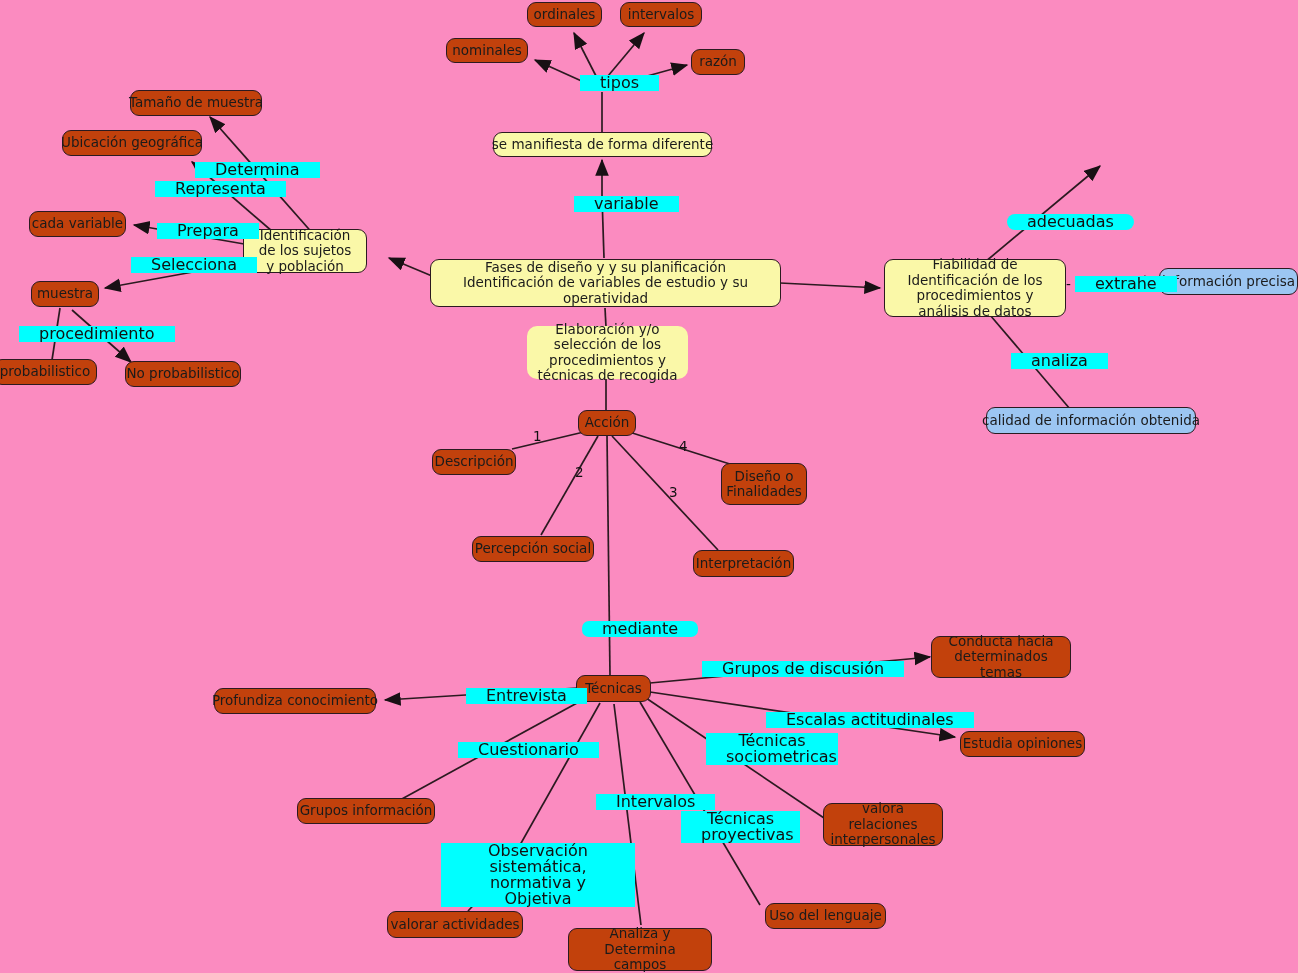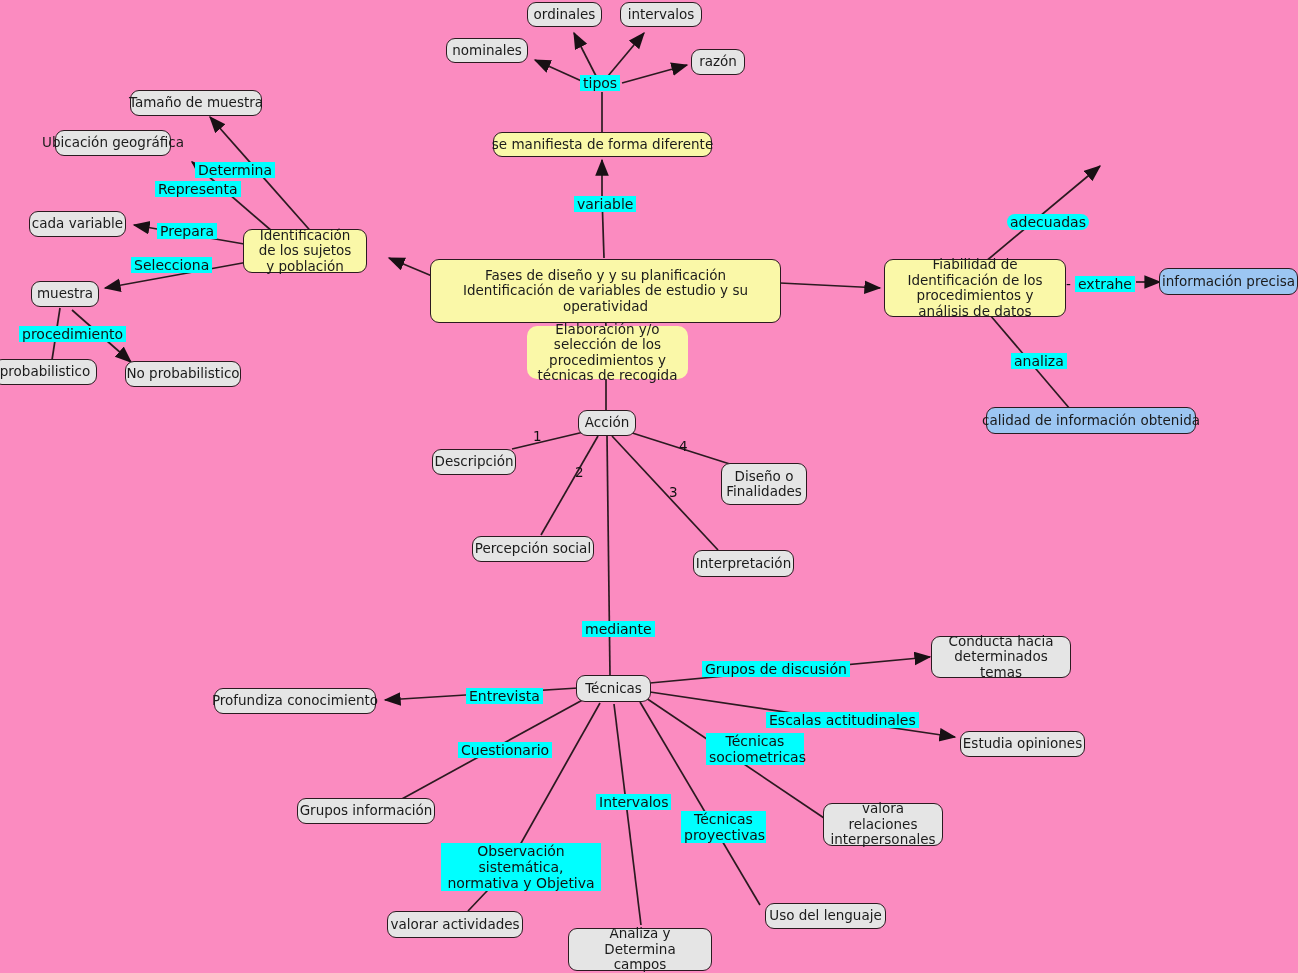--- a/index.html
+++ b/index.html
@@ -30,31 +30,31 @@
     color:#1b1b1b;
     font-size:13.5px;
     line-height:15.5px;
     padding:4px 9px;
     display:flex;
     align-items:center;
     justify-content:center;
     white-space:nowrap;
     z-index:3;
   }
-  .green {background:#e5e5e5;}
+  .green {background:#c2410c;}
   .yellow{background:#faf8a8;}
   .blue  {background:#9cc6f2;}
   .noborder{border:none;border-radius:10px;}
   .lbl{
     position:absolute;
     background:#00ffff;
     color:#111;
-    font-size:14px;
+    font-size:16px;
     line-height:16px;
-    padding:0 3px;
+    padding:0 20px;
     white-space:nowrap;
     text-align:center;
     z-index:4;
   }
   .plain{
     position:absolute;
     background:transparent;
     color:#111;
     font-size:13.5px;
     z-index:4;
@@ -132,29 +132,29 @@
   </svg>
 
   <div class="node green" style="left:527px;top:2px;width:75px;height:25px;">ordinales</div>
   <div class="node green" style="left:620px;top:2px;width:82px;height:25px;">intervalos</div>
   <div class="node green" style="left:446px;top:38px;width:82px;height:25px;">nominales</div>
   <div class="node green" style="left:691px;top:49px;width:54px;height:26px;">razón</div>
 
   <div class="node yellow" style="left:493px;top:132px;width:219px;height:25px;">se manifiesta de forma diferente</div>
 
   <div class="node green" style="left:130px;top:90px;width:132px;height:26px;">Tamaño de muestra</div>
-  <div class="node green" style="left:55px;top:130px;width:116px;height:26px;">Ubicación geográfica</div>
+  <div class="node green" style="left:62px;top:130px;width:140px;height:26px;">Ubicación geográfica</div>
   <div class="node green" style="left:29px;top:211px;width:97px;height:26px;">cada variable</div>
   <div class="node green" style="left:31px;top:281px;width:68px;height:26px;">muestra</div>
   <div class="node green" style="left:-7px;top:359px;width:104px;height:26px;">probabilistico</div>
   <div class="node green" style="left:125px;top:361px;width:116px;height:26px;">No probabilistico</div>
 
   <div class="node yellow multi" style="left:243px;top:229px;width:124px;height:44px;">Identificación de los sujetos y población</div>
 
-  <div class="node yellow multi" style="left:430px;top:259px;width:351px;height:64px;">Fases de diseño y y su planificación Identificación de variables de estudio y su operatividad</div>
+  <div class="node yellow multi" style="left:430px;top:259px;width:351px;height:48px;">Fases de diseño y y su planificación Identificación de variables de estudio y su operatividad</div>
 
   <div class="node yellow multi noborder" style="left:527px;top:326px;width:161px;height:53px;">Elaboración y/o selección de los procedimientos y técnicas de recogida</div>
 
   <div class="node yellow multi" style="left:884px;top:259px;width:182px;height:58px;">Fiabilidad de Identificación de los procedimientos y análisis de datos</div>
   <div class="node blue" style="left:1159px;top:268px;width:139px;height:27px;">información precisa</div>
   <div class="node blue" style="left:986px;top:407px;width:210px;height:27px;">calidad de información obtenida</div>
 
   <div class="node green" style="left:578px;top:410px;width:58px;height:26px;">Acción</div>
   <div class="node green" style="left:432px;top:449px;width:84px;height:26px;">Descripción</div>
   <div class="node green" style="left:472px;top:536px;width:122px;height:26px;">Percepción social</div>
@@ -178,21 +178,21 @@
   <div class="lbl" style="left:155px;top:181px;">Representa</div>
   <div class="lbl" style="left:157px;top:223px;">Prepara</div>
   <div class="lbl" style="left:131px;top:257px;">Selecciona</div>
   <div class="lbl" style="left:19px;top:326px;">procedimiento</div>
 
   <div class="lbl" style="left:1007px;top:214px;border-radius:8px;">adecuadas</div>
   <div class="lbl" style="left:1075px;top:276px;">extrahe</div>
   <div class="plain" style="left:1066px;top:276px;">-</div>
   <div class="lbl" style="left:1011px;top:353px;">analiza</div>
 
-  <div class="lbl" style="left:582px;top:621px;">mediante</div>
+  <div class="lbl" style="left:582px;top:621px;border-radius:7px;">mediante</div>
   <div class="lbl" style="left:466px;top:688px;">Entrevista</div>
   <div class="lbl" style="left:702px;top:661px;">Grupos de discusión</div>
   <div class="lbl" style="left:766px;top:712px;">Escalas actitudinales</div>
   <div class="lbl multi" style="left:706px;top:733px;width:92px;">Técnicas sociometricas</div>
   <div class="lbl" style="left:458px;top:742px;">Cuestionario</div>
   <div class="lbl" style="left:596px;top:794px;">Intervalos</div>
   <div class="lbl multi" style="left:681px;top:811px;width:79px;">Técnicas proyectivas</div>
   <div class="lbl multi" style="left:441px;top:843px;width:154px;">Observación sistemática, normativa y Objetiva</div>
 
   <div class="plain" style="left:533px;top:428px;">1</div>

